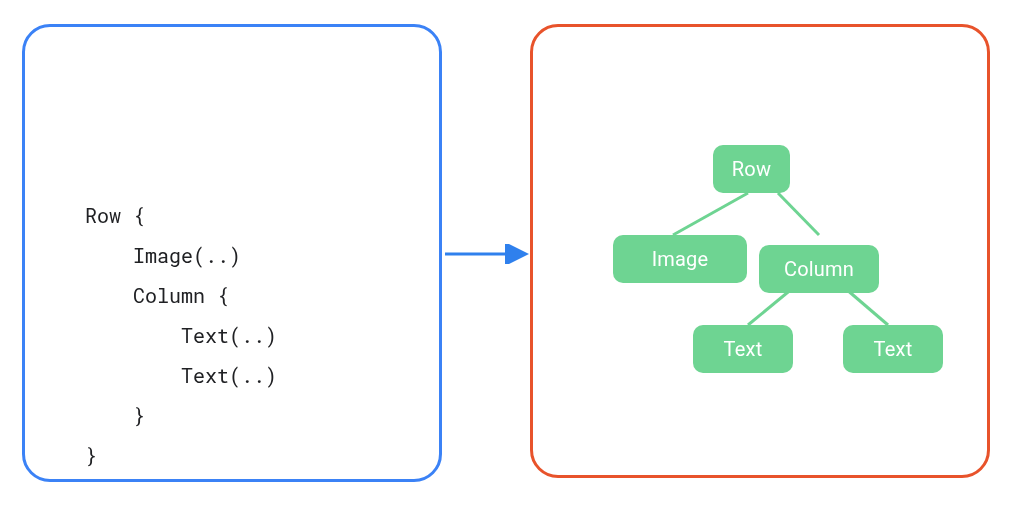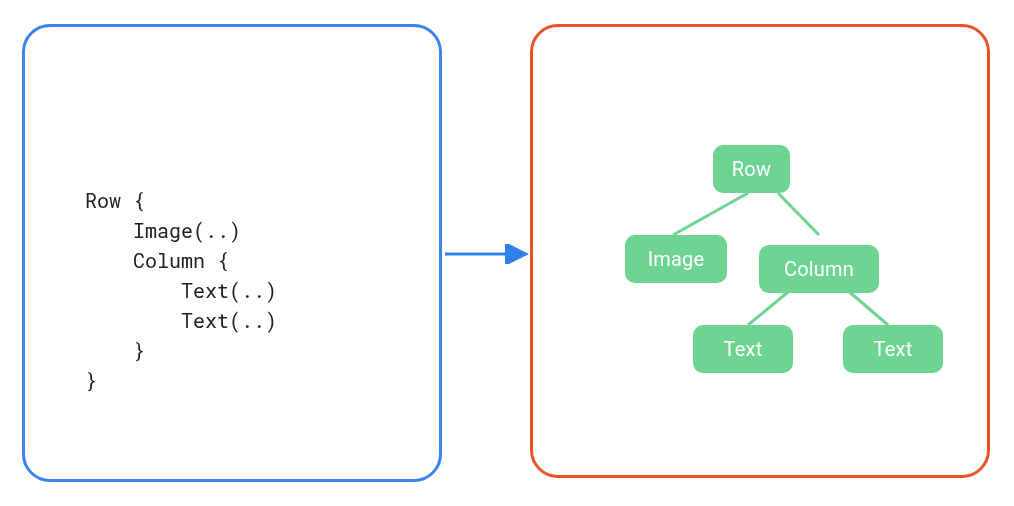--- a/index.html
+++ b/index.html
@@ -31,24 +31,24 @@
   .panel-right {
     left: 530px;
     top: 24px;
     width: 460px;
     height: 454px;
     border: 3px solid #e8532b;
   }
   .code-block {
     position: absolute;
     left: 60px;
-    top: 138px;
+    top: 148px;
     font-family: "Roboto Mono", ui-monospace, SFMono-Regular, Menlo, Consolas, monospace;
     font-size: 20px;
-    line-height: 30px;
+    line-height: 40px;
     color: #202124;
     white-space: pre;
   }
 
   
   .arrow {
     position: absolute;
     left: 445px;
     top: 244px;
     width: 90px;
@@ -82,21 +82,21 @@
     align-items: center;
     justify-content: center;
     color: #ffffff;
     font-size: 20px;
     font-weight: 400;
     letter-spacing: 0.2px;
     font-family: "Google Sans", "Product Sans", -apple-system, BlinkMacSystemFont, "Segoe UI", Roboto, sans-serif;
   }
   
   .n-row    { left: 140px; top: 0px;   width: 77px; }
-  .n-image  { left: 52px;  top: 90px;  width: 102px; text-align: right; }
+  .n-image  { left: 40px;  top: 90px;  width: 134px; text-align: right; }
   .n-column { left: 186px; top: 100px;  width: 120px; }
   .n-text1  { left: 120px; top: 180px; width: 100px; }
   .n-text2  { left: 270px; top: 180px; width: 100px; }
 </style>
 </head>
 <body>
 
 <div class="canvas">
 
   <div class="panel panel-left">

